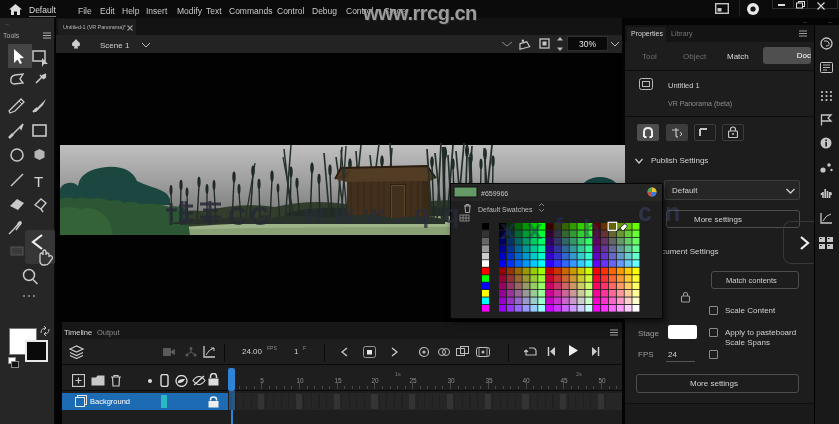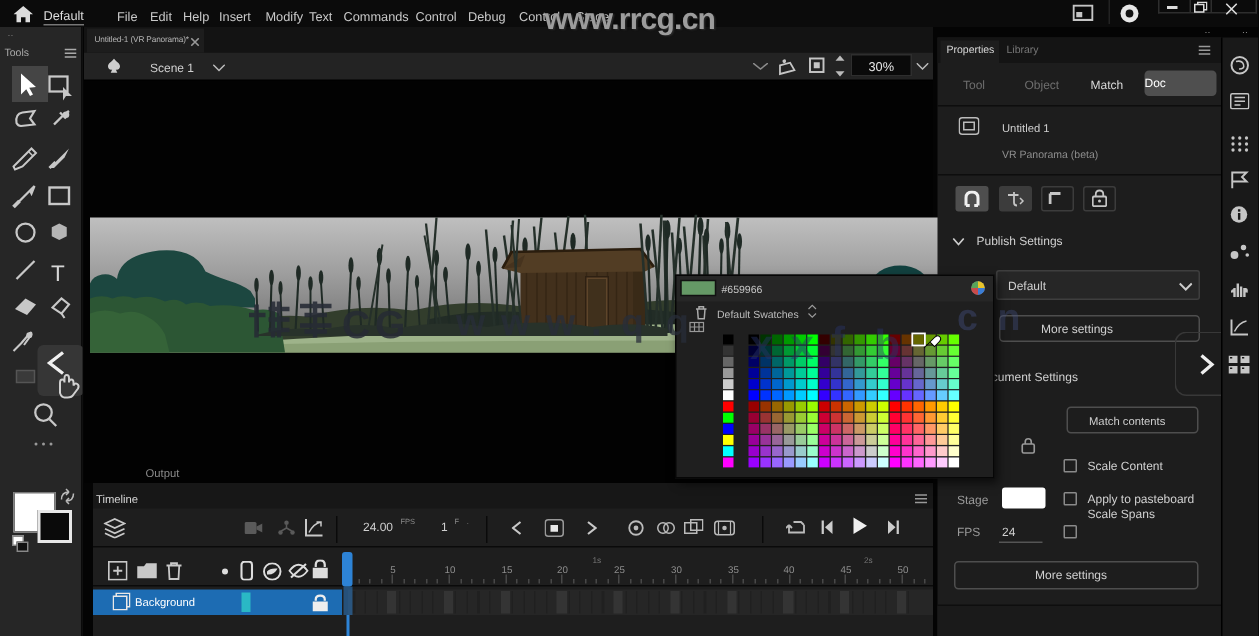--- a/index.html
+++ b/index.html
@@ -275,21 +275,21 @@
  <svg class="abs" style="left:39px;top:307px" width="12" height="12">
       <path d="M2 8 Q2 3 7 3 M7 3 L5 1 M7 3 L5 5 M10 4 Q10 9 5 9 M5 9 L7 7 M5 9 L7 11" stroke="#bbb" fill="none"></path>
     </svg>
  <div class="abs" style="left:25px;top:322px;width:23px;height:22px;background:#0a0a0a;border:2px solid #e8e8e8"></div>
  <div class="abs" style="left:8px;top:339px;width:8px;height:7px;background:#fff;border:1px solid #888"></div>
  <div class="abs" style="left:11px;top:343px;width:8px;height:7px;background:#111;border:1px solid #888"></div>
 </div>
 <div class="abs" style="left:62px;top:322px;width:560px;height:102px;background:#1e1e1e;border-top:1px solid #000"></div>
 <div class="abs" style="left:62px;top:322px;width:560px;height:17px;background:#171717"></div>
 <span class="txt" style="left:64px;top:328px;font-size:7.5px;color:#d8d8d8">Timeline</span>
-<span class="txt" style="left:97px;top:311px;font-size:7.5px;color:#8a8a8a">Output</span>
+<span class="txt" style="left:97px;top:328px;font-size:7.5px;color:#8a8a8a">Output</span>
 <svg class="abs" style="left:610px;top:329px" width="8" height="7">
     <path d="M0 1 L8 1 M0 3.5 L8 3.5 M0 6 L8 6" stroke="#999" stroke-width="1"></path>
   </svg>
 <div class="abs" style="left:62px;top:339px;width:560px;height:26px;border-bottom:1px solid #0a0a0a"></div>
 <svg class="abs" style="left:69px;top:345px" width="15" height="14" viewBox="0 0 15 14">
     <path d="M1 4 L7.5 1 L14 4 L7.5 7 Z M1 7.5 L7.5 10.5 L14 7.5 M1 10.5 L7.5 13.5 L14 10.5" fill="none" stroke="#c8c8c8" stroke-width="1.2"></path>
   </svg>
 <svg class="abs" style="left:163px;top:347px" width="12" height="10">
     <rect x="0" y="1" width="8" height="8" rx="1" fill="#5a5a5a"></rect>
     <path d="M8 4 L12 2 L12 8 L8 6 Z" fill="#5a5a5a"></path>
@@ -514,21 +514,21 @@
 <div class="abs" style="left:625px;top:25px;width:189px;height:17px;background:#141414"></div>
 <div class="abs" style="left:627px;top:27px;width:39px;height:15px;background:#1d1d1d"></div>
 <span class="txt" style="left:631px;top:30px;font-size:7px;color:#d8d8d8">Properties</span>
 <span class="txt" style="left:671px;top:30px;font-size:7px;color:#777">Library</span>
 <svg class="abs" style="left:799px;top:30px" width="8" height="7">
     <path d="M0 1 L8 1 M0 3.5 L8 3.5 M0 6 L8 6" stroke="#999" stroke-width="1"></path>
   </svg>
 <span class="txt" style="left:642px;top:52px;font-size:8px;color:#6e6e6e">Tool</span>
 <span class="txt" style="left:683px;top:52px;font-size:8px;color:#6e6e6e">Object</span>
 <span class="txt" style="left:727px;top:52px;font-size:8px;color:#d8d8d8">Match</span>
-<div class="abs" style="left:763px;top:47px;width:48px;height:17px;background:#4f4f4f;border-radius:3px;color:#fff;font-size:8px;text-align:left;line-height:17px">Doc</div>
+<div class="abs" style="left:763px;top:47px;width:48px;height:17px;background:#4f4f4f;border-radius:3px;color:#fff;font-size:8px;text-align:right;line-height:17px">Doc</div>
 <div class="abs" style="left:625px;top:70px;width:189px;height:1px;background:#0d0d0d"></div>
 <svg class="abs" style="left:639px;top:78px" width="14" height="12">
     <rect x="0.5" y="0.5" width="13" height="11" rx="2" fill="none" stroke="#bbb"></rect>
     <rect x="3.5" y="3.5" width="7" height="5" fill="none" stroke="#bbb"></rect>
   </svg>
 <span class="txt" style="left:668px;top:81px;font-size:7.5px;color:#d0d0d0">Untitled 1</span>
 <span class="txt" style="left:668px;top:100px;font-size:7px;color:#8e8e8e">VR Panorama (beta)</span>
 <div class="abs" style="left:625px;top:116px;width:189px;height:1px;background:#0d0d0d"></div>
 <div class="abs" style="left:637px;top:124px;width:22px;height:17px;background:#4e4e4e;border-radius:2px"></div>
 <svg class="abs" style="left:642px;top:127px" width="12" height="11">

